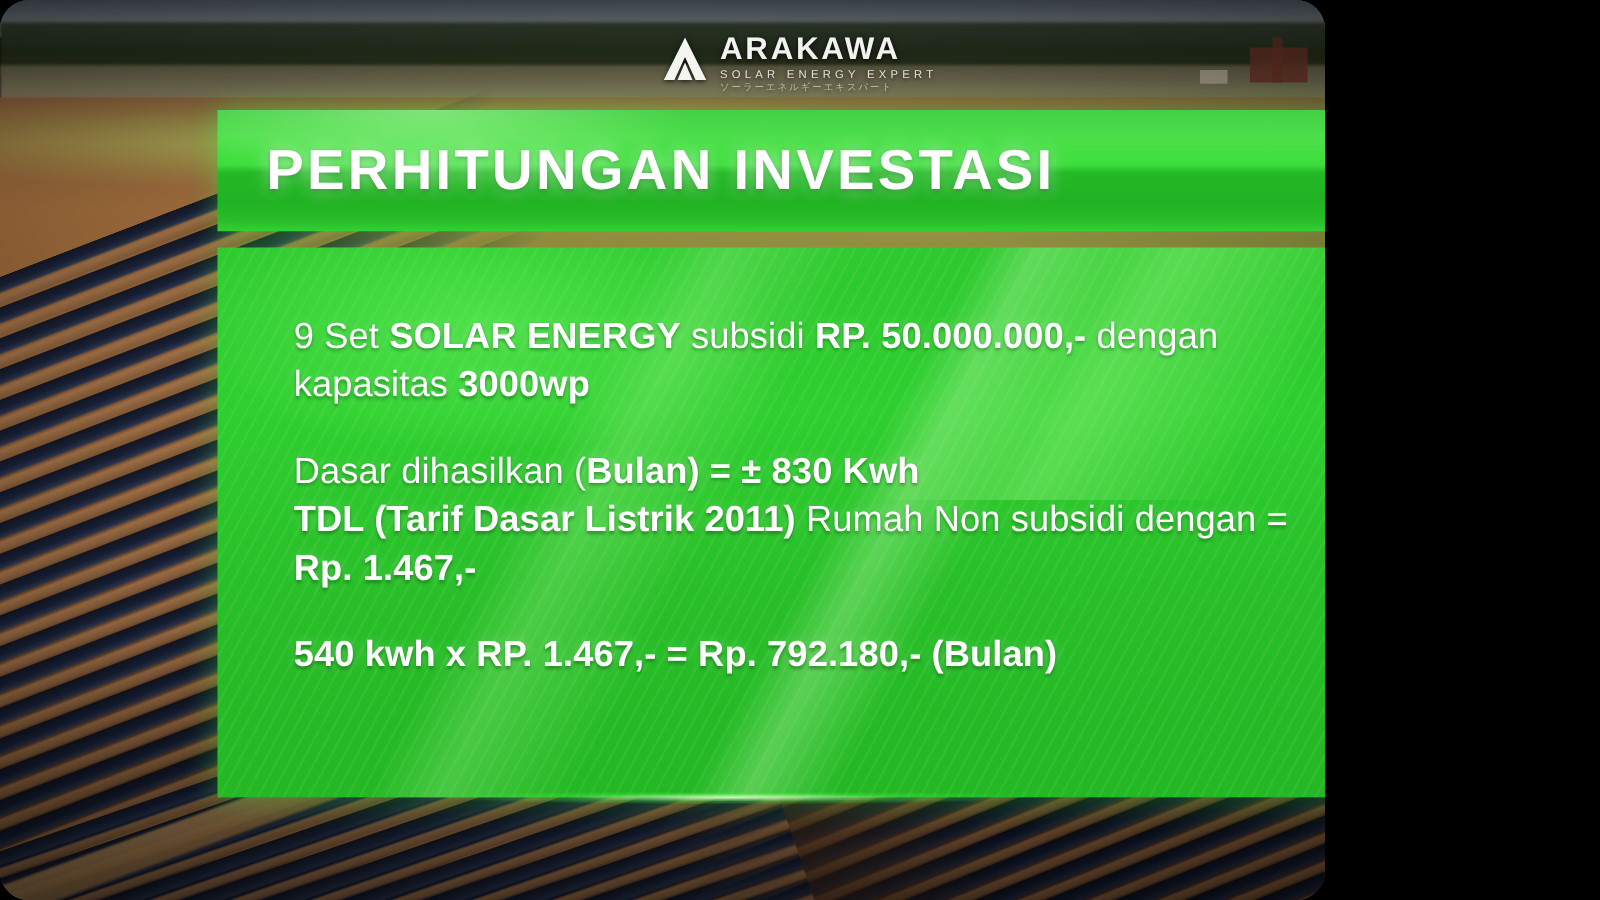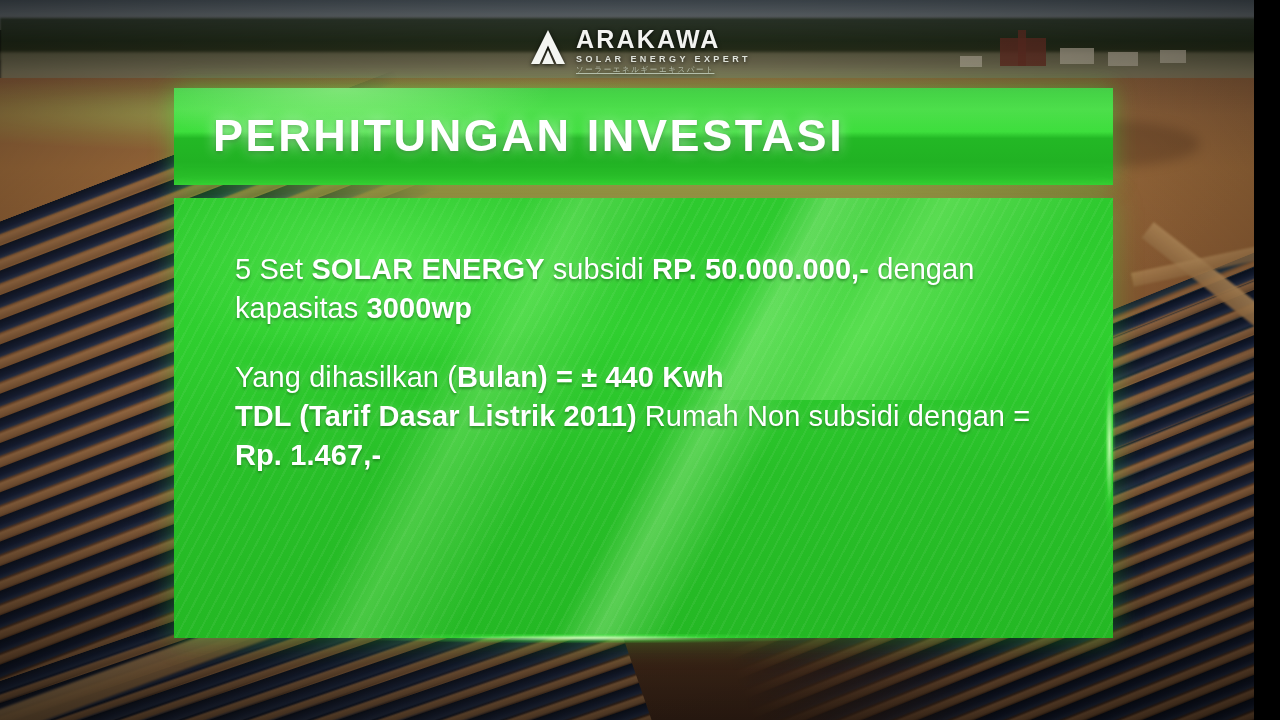--- a/index.html
+++ b/index.html
@@ -2,21 +2,21 @@
 <html><head>
 <meta charset="utf-8">
 <style>
   * { margin:0; padding:0; box-sizing:border-box; }
   html, body {
     width:1280px; height:720px; overflow:hidden;
     font-family:"Liberation Sans", sans-serif;
     background:#000;
   }
 
-  #stage { position:relative; width:1254px; height:720px; overflow:hidden; }
+  #stage { position:relative; width:1060px; height:720px; overflow:hidden;border-radius:23px; }
 
   
   .bg { position:absolute; inset:0; overflow:hidden; }
 
   
   .bg-sky {
     position:absolute; left:0; top:0; width:1280px; height:30px;
     background:linear-gradient(180deg,#5d6a74 0%,#7b858c 45%,#96948a 100%);
   }
   
@@ -127,26 +127,26 @@
     filter:drop-shadow(0 1px 2px rgba(0,0,0,.75));
   }
   .logo-mark { width:40px; height:40px; flex:0 0 40px; position:relative; margin-top:1px; }
   .logo-mark svg { display:block; }
   .logo-text { display:flex; flex-direction:column; line-height:1; padding-top:1px; }
   .logo-name {
     font-size:25px; font-weight:bold; color:#f2f3f0; letter-spacing:2.2px;
     font-family:"Liberation Sans", sans-serif;
   }
   .logo-sub {
-    font-size:9px; font-weight:bold; color:#dfe2da; letter-spacing:3.4px;
+    font-size:9px; font-weight:normal; color:#dfe2da; letter-spacing:3.4px;
     margin-top:3px; white-space:nowrap;
   }
   .logo-jp {
     font-size:7.5px; color:#c9cec2; letter-spacing:1.6px; margin-top:2px;
-    white-space:nowrap; opacity:.85;text-decoration:underline;
+    white-space:nowrap; opacity:.85;
   }
 
   
   .header-band {
     position:absolute; left:174px; top:88px; width:939px; height:97px;
     background:linear-gradient(180deg,
         #27c52a 0%, #2bce2c 6%,
         #3ddc3b 22%, #3ade39 45%,
         #23b825 52%, #21b223 76%,
         #2abe2a 92%, #34cf32 100%);
@@ -270,17 +270,18 @@
   <div class="header-band">
     <div class="header-sheen"></div>
     <div class="header-title">PERHITUNGAN INVESTASI</div>
   </div>
 
   <div class="body-panel"></div>
   <div class="panel-right-glow"></div>
   <div class="panel-bottom-glow"></div>
 
   <div class="content" id="content">
-      <div class="para"><span>5 Set </span><b>SOLAR ENERGY</b><span> subsidi </span><b>RP. 50.000.000,-</b><span> dengan kapasitas </span><b>3000wp</b></div>
-      <div class="para"><span>Yang dihasilkan (</span><b>Bulan) = ± 440 Kwh</b><br><b>TDL (Tarif Dasar Listrik 2011)</b><span> Rumah  Non subsidi dengan = </span><b>Rp. 1.467,-</b></div>
+      <div class="para"><span>9 Set </span><b>SOLAR ENERGY</b><span> subsidi </span><b>RP. 50.000.000,-</b><span> dengan kapasitas </span><b>3000wp</b></div>
+      <div class="para"><span>Dasar dihasilkan (</span><b>Bulan) = ± 830 Kwh</b><br><b>TDL (Tarif Dasar Listrik 2011)</b><span> Rumah  Non subsidi dengan = </span><b>Rp. 1.467,-</b></div>
+      <div class="para final"><b>540 kwh x RP. 1.467,- = Rp. 792.180,- (Bulan)</b></div>
     </div>
 
 </div>
 
 </body></html>

